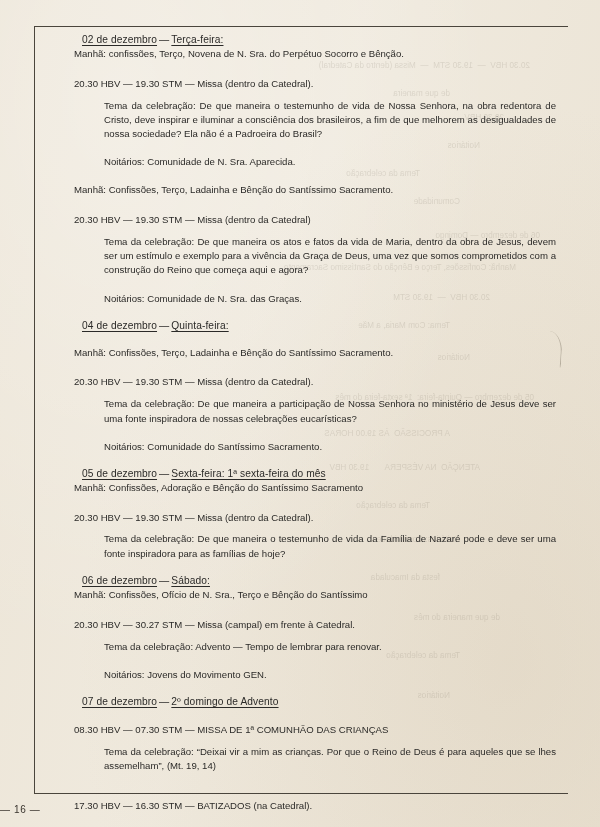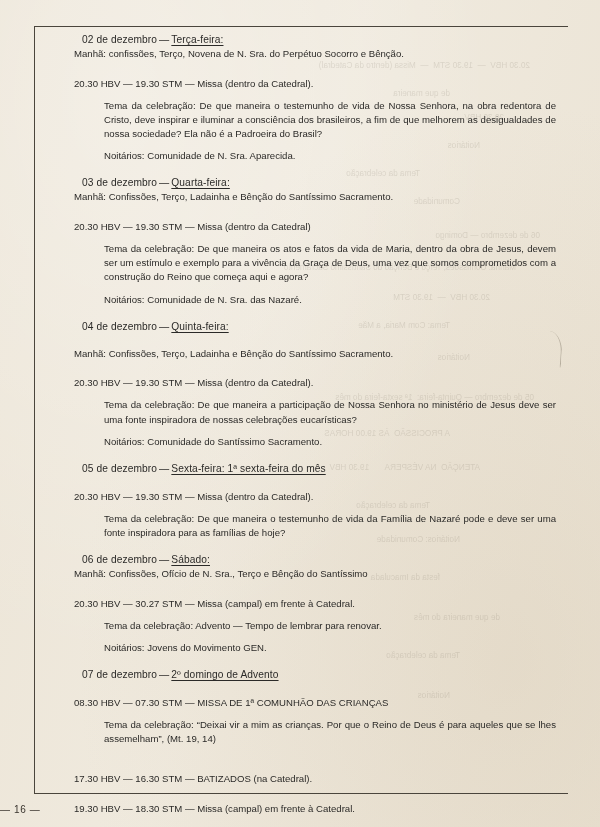--- a/index.html
+++ b/index.html
@@ -81,20 +81,21 @@
   .day {
     margin-bottom: 9px;
   }
   .day-header {
     font-size: 10.2px;
     letter-spacing: 0.1px;
     margin-bottom: 2px;
     white-space: nowrap;
   }
   .day-header .date {
+    text-decoration: underline;
     text-underline-offset: 2px;
     padding-left: 36px;
   }
   .day-header .dash {
     padding: 0 2px;
   }
   .day-header .weekday {
     text-decoration: underline;
     text-underline-offset: 2px;
   }
@@ -116,21 +117,21 @@
     line-height: 1.48;
     padding-left: 58px;
     text-align: justify;
     margin-top: 8px;
   }
   .tema .lbl { }
   .not {
     font-size: 9.6px;
     line-height: 1.45;
     padding-left: 58px;
-    margin-top: 8px;
+    margin-top: 14px;
   }
   .spacer-sm { height: 5px; }
   .spacer-md { height: 10px; }
   .gap-line { height: 13px; }
   .footer {
     position: absolute;
     left: 0;
     right: 0;
     bottom: 12px;
     text-align: left;
@@ -200,35 +201,32 @@
       </div>
       <div class="not">
         <span>Noitários:</span>
         <span>Comunidade de N. Sra. Aparecida.</span>
       </div>
     </div>
 
     <div class="spacer-sm"></div>
 
     <div class="day">
-      <div class="day-header">
-        <span class="date">03 de dezembro</span><span class="dash">—</span><span class="weekday">Quarta-feira:</span>
-      </div>
       <div class="morning">
         <span class="lbl">Manhã:</span>
         <span>Confissões, Terço, Ladainha e Bênção do Santíssimo Sacramento.</span>
       </div>
       <div class="mass">20.30 HBV  —  19.30 STM  —  Missa (dentro da Catedral)</div>
       <div class="tema">
         <span class="lbl">Tema da celebração:</span>
         <span>De que maneira os atos e fatos da vida de Maria, dentro da obra de Jesus, devem ser um estímulo e exemplo para a vivência da Graça de Deus, uma vez que somos comprometidos com a construção do Reino que começa aqui e agora?</span>
       </div>
       <div class="not">
         <span>Noitários:</span>
-        <span>Comunidade de N. Sra. das Nazaré.</span>
+        <span>Comunidade de N. Sra. das Graças.</span>
       </div>
     </div>
 
     <div class="spacer-sm"></div>
 
     <div class="day">
       <div class="day-header">
         <span class="date">04 de dezembro</span><span class="dash">—</span><span class="weekday">Quinta-feira:</span>
       </div>
       <div class="gap-line"></div>
@@ -246,20 +244,24 @@
         <span>Comunidade do Santíssimo Sacramento.</span>
       </div>
     </div>
 
     <div class="spacer-sm"></div>
 
     <div class="day">
       <div class="day-header">
         <span class="date">05 de dezembro</span><span class="dash">—</span><span class="weekday">Sexta-feira:  1ª sexta-feira do mês</span>
       </div>
+      <div class="morning">
+        <span class="lbl">Manhã:</span>
+        <span>Confissões, Adoração e Bênção do Santíssimo Sacramento</span>
+      </div>
       <div class="mass">20.30 HBV  —  19.30 STM  —  Missa (dentro da Catedral).</div>
       <div class="tema">
         <span class="lbl">Tema da celebração:</span>
         <span>De que maneira o testemunho de vida da Família de Nazaré pode e deve ser uma fonte inspiradora para as famílias de hoje?</span>
       </div>
     </div>
 
     <div class="spacer-sm"></div>
 
     <div class="day">

